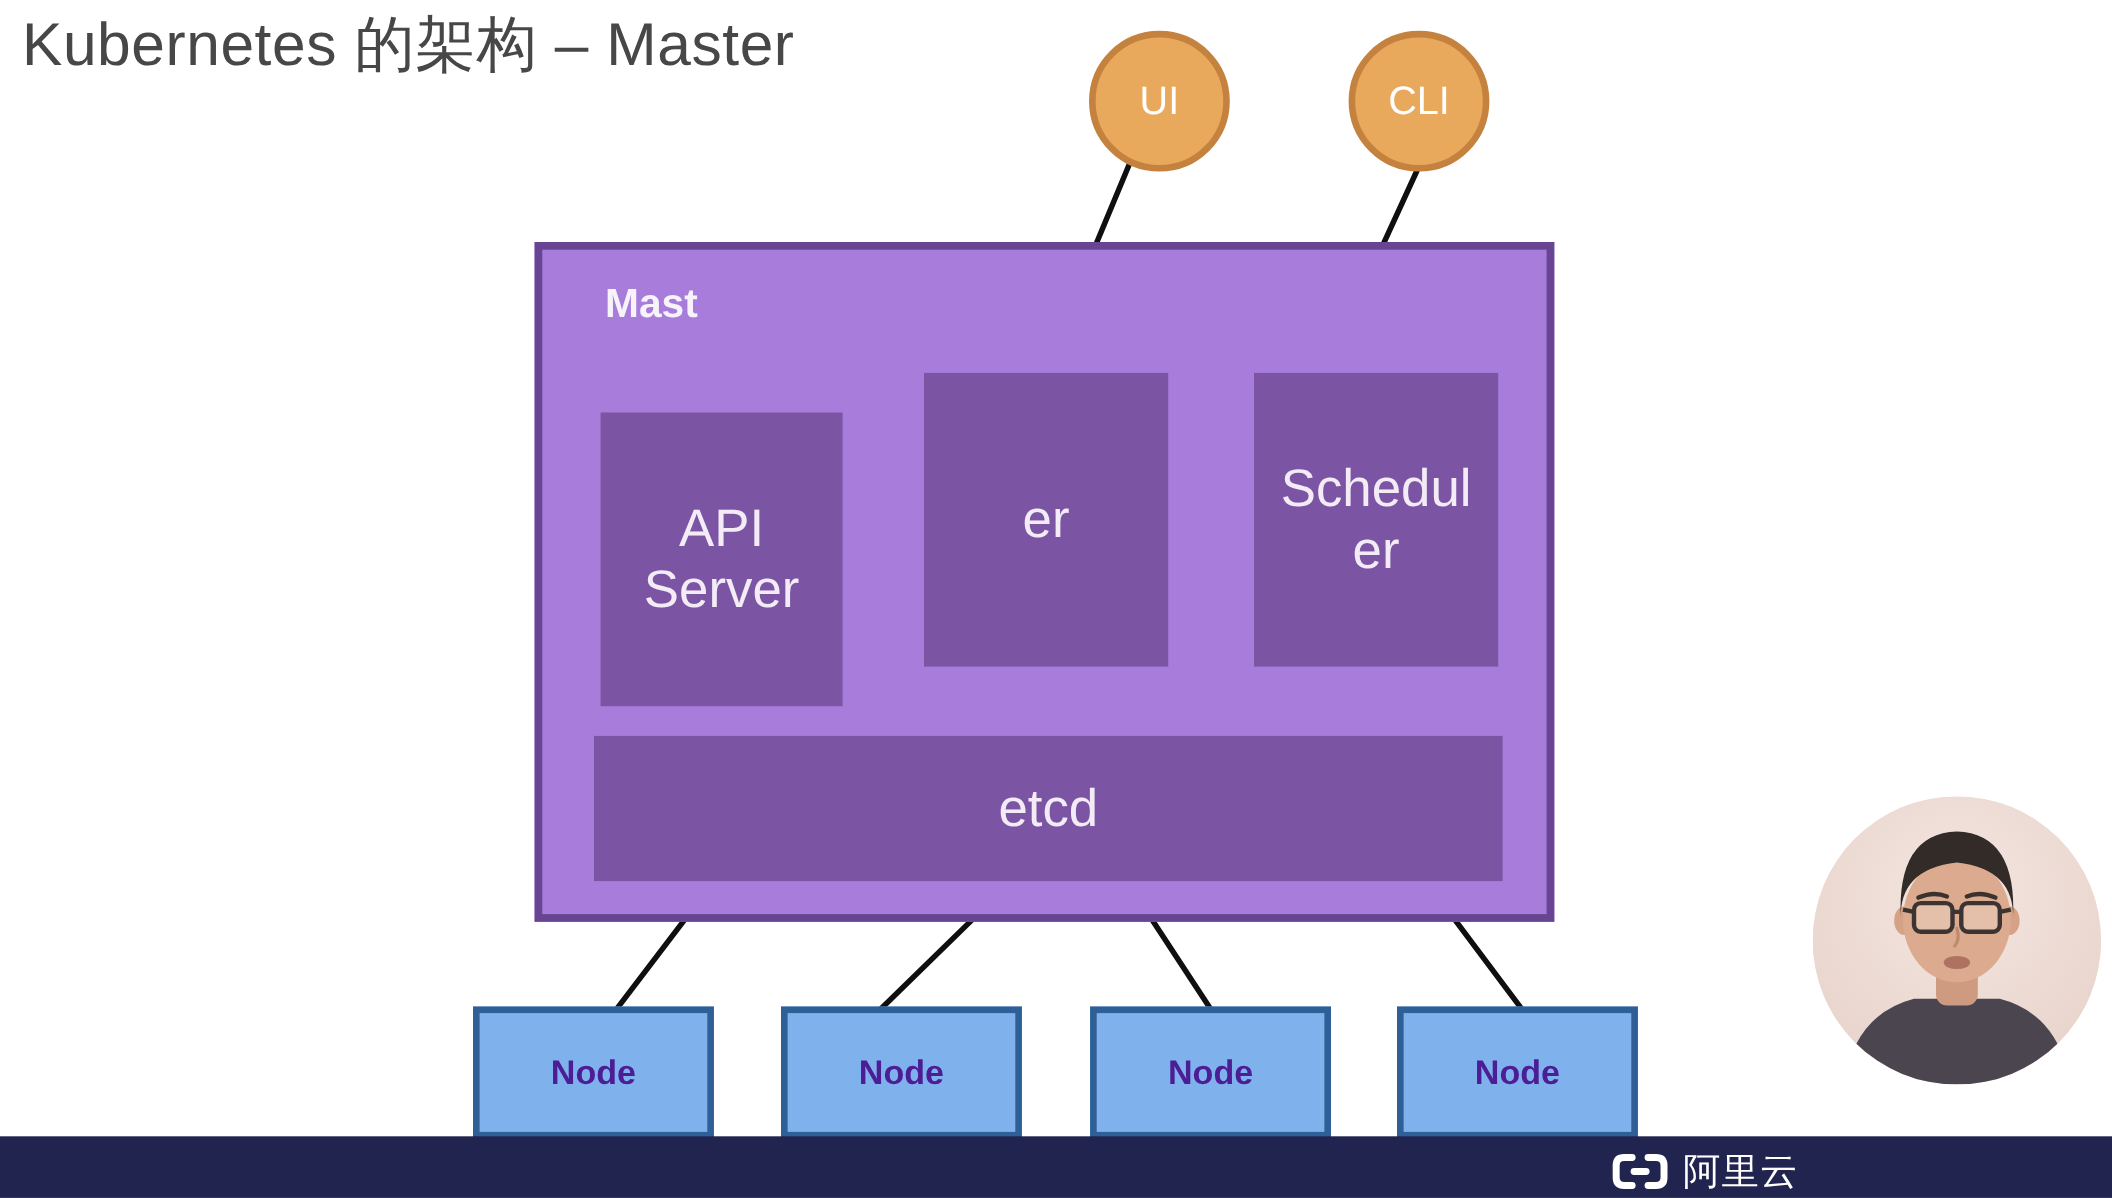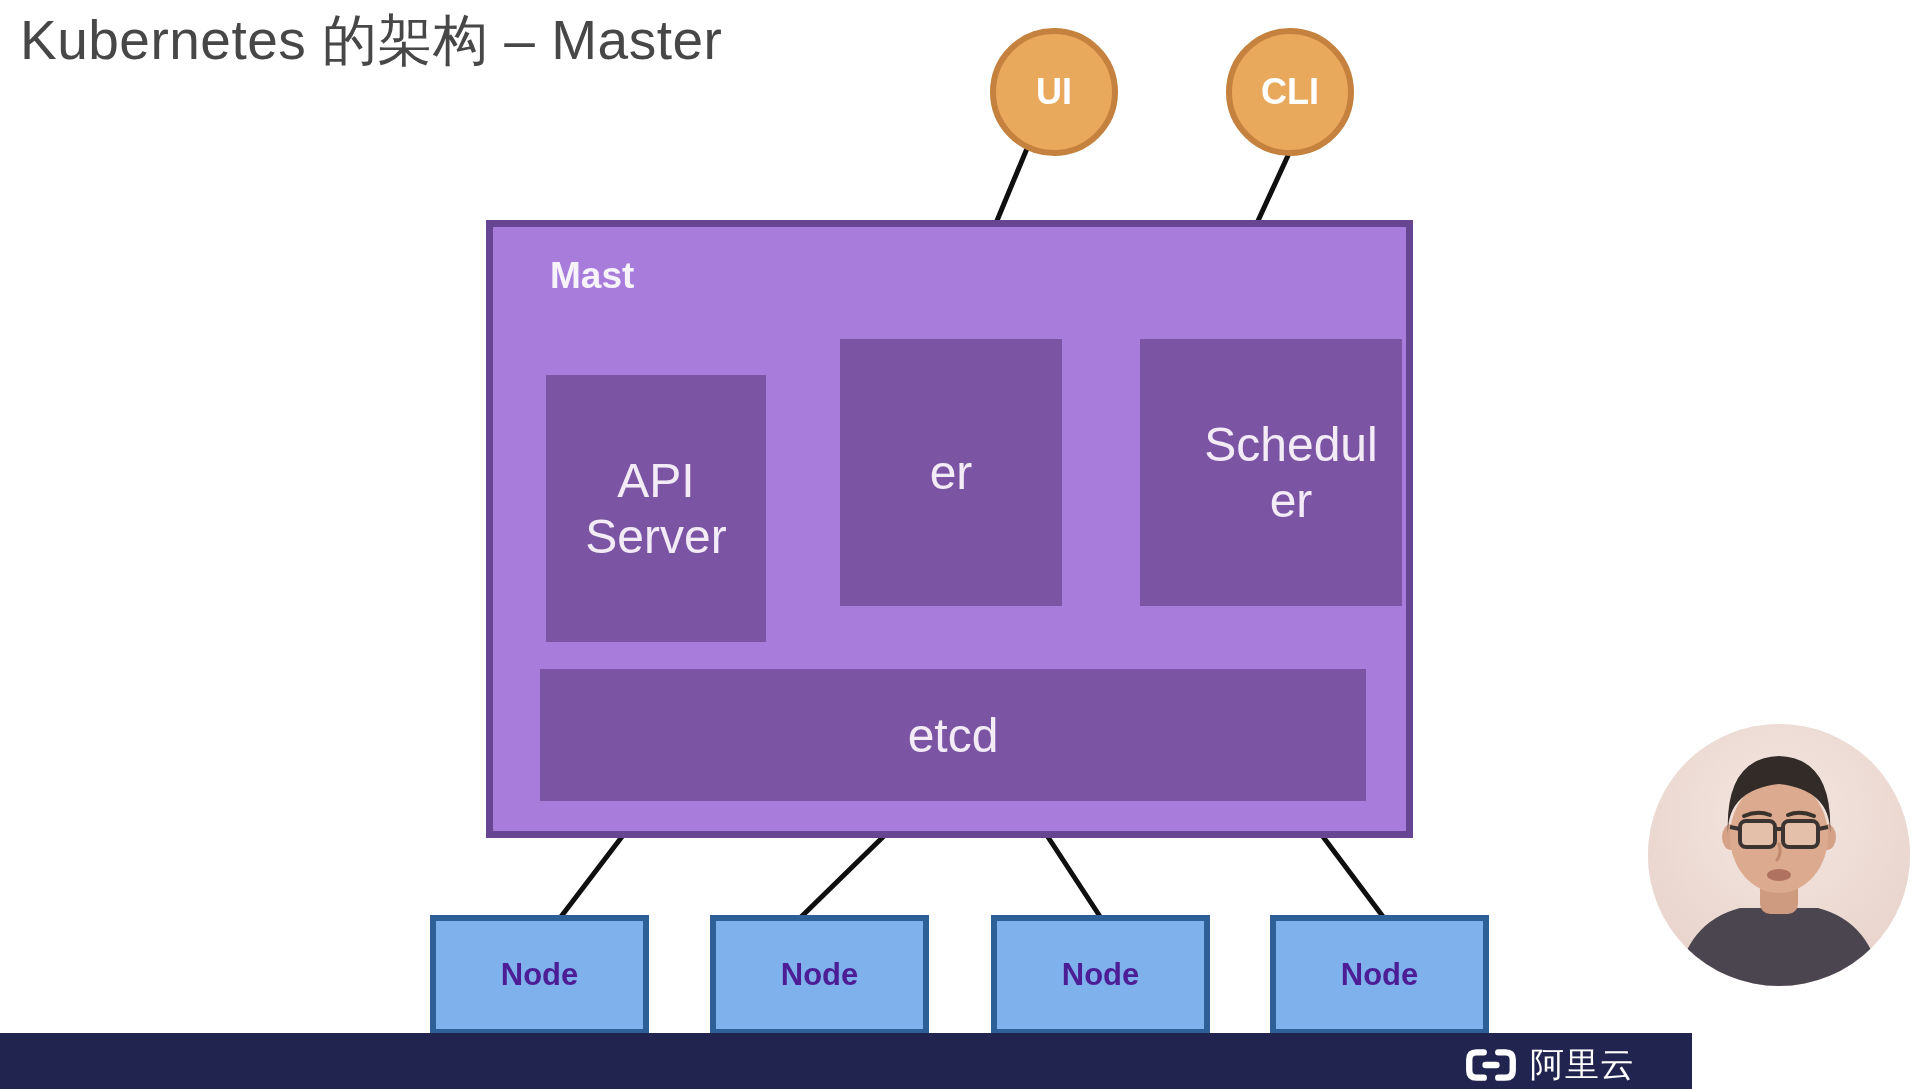--- a/index.html
+++ b/index.html
@@ -12,21 +12,21 @@
     font-size:55px;font-weight:400;color:#474747;letter-spacing:0.5px;
     white-space:nowrap;
   }
   
   #connectors{position:absolute;left:0;top:0;z-index:1;}
   
   .endpoint{
     position:absolute;z-index:3;width:116px;height:116px;border-radius:50%;
     background:#E9A95C;border:6px solid #C4823E;
     display:flex;align-items:center;justify-content:center;
-    color:#ffffff;font-weight:bold;font-size:36px;
+    color:#ffffff;font-weight:normal;font-size:36px;
   }
   .endpoint.ui{left:990px;top:28px;}
   .endpoint.cli{left:1226px;top:28px;}
   
   .master{
     position:absolute;z-index:2;left:486px;top:220px;width:927px;height:618px;
     background:#A77CDB;border:7px solid #684593;box-sizing:border-box;
   }
   .master-label{
     position:absolute;left:57px;top:28px;
@@ -34,21 +34,21 @@
   }
   .comp{
     position:absolute;top:112px;height:267px;
     background:#7B54A4;color:#F3ECF7;
     display:flex;flex-direction:column;align-items:center;justify-content:center;
     font-size:48px;line-height:1.16;text-align:center;
   }
   .comp .ln{display:block;}
   .comp.api{left:53px;width:220px;margin-top:36px;}
   .comp.controller{left:347px;width:222px;}
-  .comp.scheduler{left:647px;width:222px;padding-left:40px;}
+  .comp.scheduler{left:647px;width:222px;}
   .etcd{
     position:absolute;left:47px;top:442px;width:826px;height:132px;
     background:#7B54A4;color:#F3ECF7;font-size:48px;
     display:flex;align-items:center;justify-content:center;
   }
   
   .node{
     position:absolute;z-index:2;top:915px;width:219px;height:120px;
     background:#7FB2EC;border:6px solid #2E5F96;box-sizing:border-box;
     display:flex;align-items:center;justify-content:center;
@@ -58,21 +58,21 @@
   .node.n2{left:710px;}
   .node.n3{left:991px;}
   .node.n4{left:1270px;}
   
   .webcam{
     position:absolute;z-index:4;left:1648px;top:724px;width:262px;height:262px;
     border-radius:50%;overflow:hidden;background:#EFE1DA;
   }
   
   .footer{
-    position:absolute;z-index:5;left:0;top:1033px;width:1692px;height:56px;
+    position:absolute;z-index:5;left:0;top:1033px;width:1920px;height:56px;
     background:#21244E;
   }
   .brand{position:absolute;display:flex;align-items:center;color:#ffffff;}
   .brand.alibaba{left:1462px;top:9px;gap:10px;}
   .alibaba-text{font-size:34px;font-weight:500;letter-spacing:1px;}
   .brand.cncf{left:1682px;top:8px;gap:9px;}
   .cncf-lines{display:flex;flex-direction:column;justify-content:center;line-height:1.05;}
   .cncf-title{font-size:21px;font-weight:bold;letter-spacing:0.6px;}
   .cncf-subtitle{font-size:11px;font-weight:bold;letter-spacing:1.3px;margin-top:2px;}
 </style>

